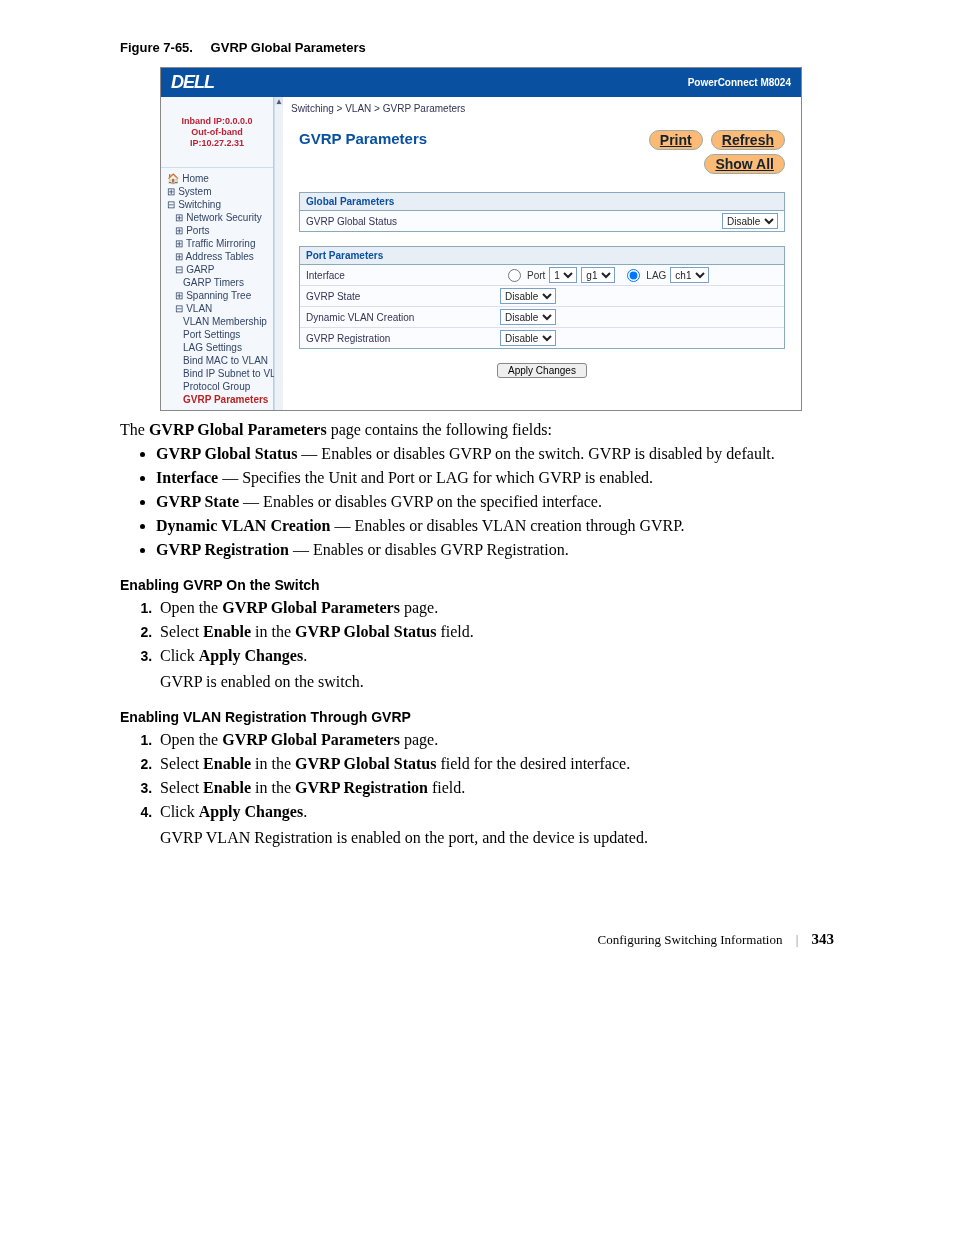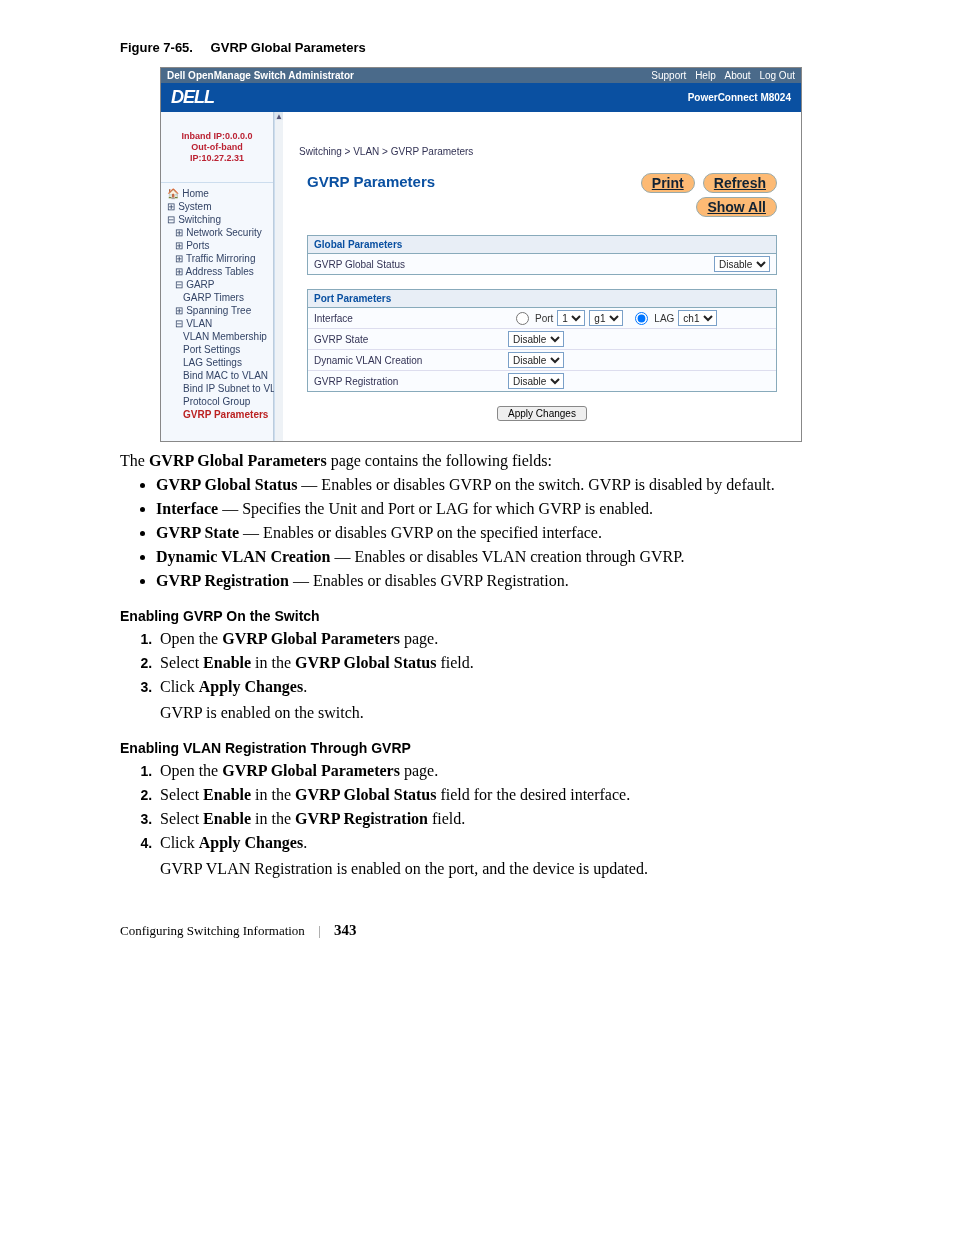--- a/index.html
+++ b/index.html
@@ -70,21 +70,21 @@
     font-weight: bold;
     font-size: 9px;
     padding: 19px 2px;
     border-bottom: 1px solid #cde;
     line-height: 1.2;
   }
   .navtree { padding: 4px 2px 4px 4px; font-size: 10px; color: #346; }
   .navtree .item { padding: 1px 0 1px 2px; white-space: nowrap; }
   .navtree .sub { margin-left: 8px; }
   .navtree .sel { font-weight: bold; color: #b22; }
-  .rightcol { flex: 1; padding: 8px; margin-top: 20px; }
+  .rightcol { flex: 1; padding: 0; }
   .crumb { color: #335; font-size: 10px; padding: 6px 8px 12px 8px; }
   .pane { padding: 0 16px 8px 16px; }
   .pane-head {
     color: #0a50a1;
     font-weight: bold;
     font-size: 15px;
     margin: 4px 0 18px 0;
     display:flex;
     justify-content: space-between;
     align-items: flex-start;
@@ -147,45 +147,37 @@
     font-family: Arial, Helvetica, sans-serif;
     font-weight: bold;
     font-size: 14px;
     margin: 18px 0 6px 0;
   }
   ol.steps { margin: 2px 0 8px 36px; padding:0; }
   ol.steps li { margin: 6px 0; font-size:16px; padding-left:4px; }
   ol.steps li::marker { font-weight:bold; font-family: Arial, sans-serif; font-size:14px; }
   .strong { font-weight: bold; }
   .footer {
-    margin-top: 44px;
+    margin-top: 84px;
+    text-align: right;
     font-size: 13px;
     font-family: "Times New Roman", serif;
   }
   .footer .sep { margin: 0 10px; color:#888; }
   .footer .pnum { font-weight: bold; font-size:15px; }
 </style>
 </head>
 <body>
 
 <div class="figure-caption">
   <span class="figno">Figure 7-65.</span>
   <span>GVRP Global Parameters</span>
 </div>
 
 <div class="screenshot">
-  <div class="titlebar">
-    <span>Dell OpenManage Switch Administrator</span>
-    <span class="tb-links">
-      <span>Support</span>
-      <span>Help</span>
-      <span>About</span>
-      <span>Log Out</span>
-    </span>
-  </div>
   <div class="brandbar">
     <span class="brandlogo">DELL</span>
     <span style="font-weight:bold;">PowerConnect M8024</span>
   </div>
   <div class="appbody">
     <div class="leftcol">
       <div class="iparea">
         <div>Inband IP:0.0.0.0</div>
         <div>Out-of-band IP:10.27.2.31</div>
       </div>

